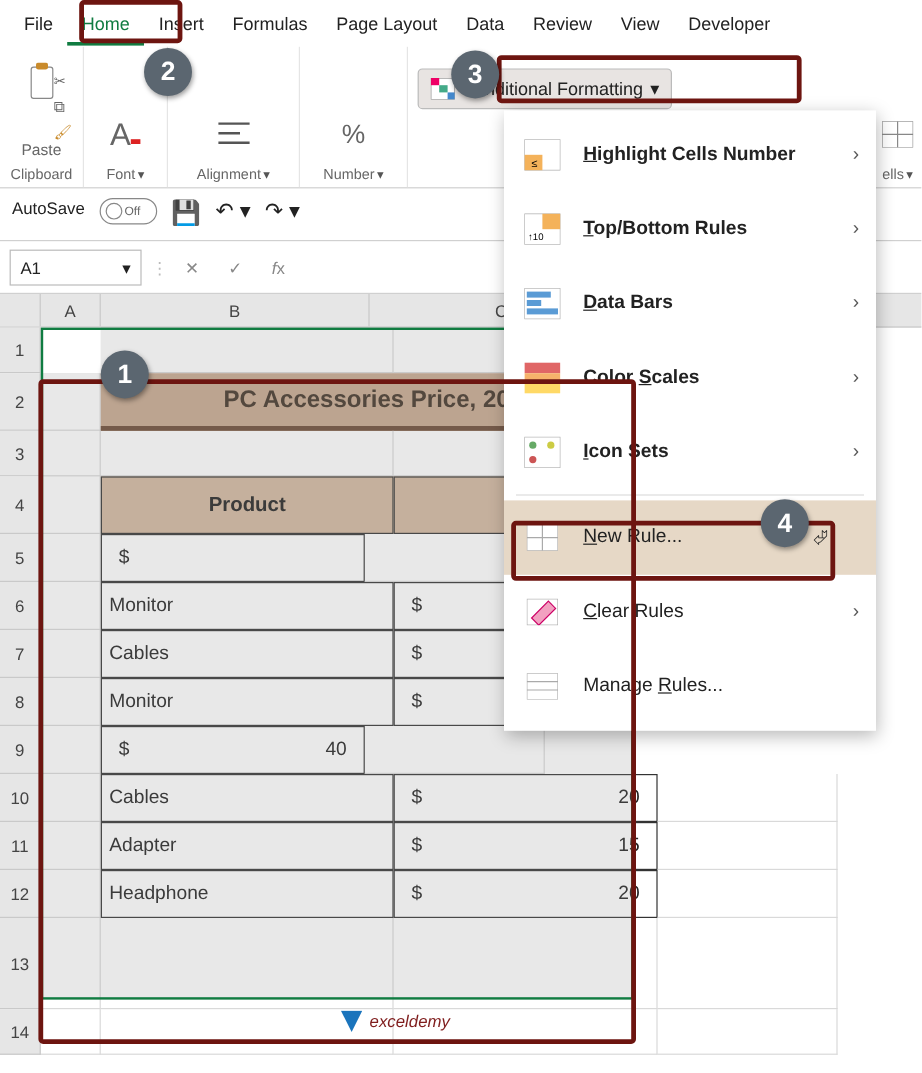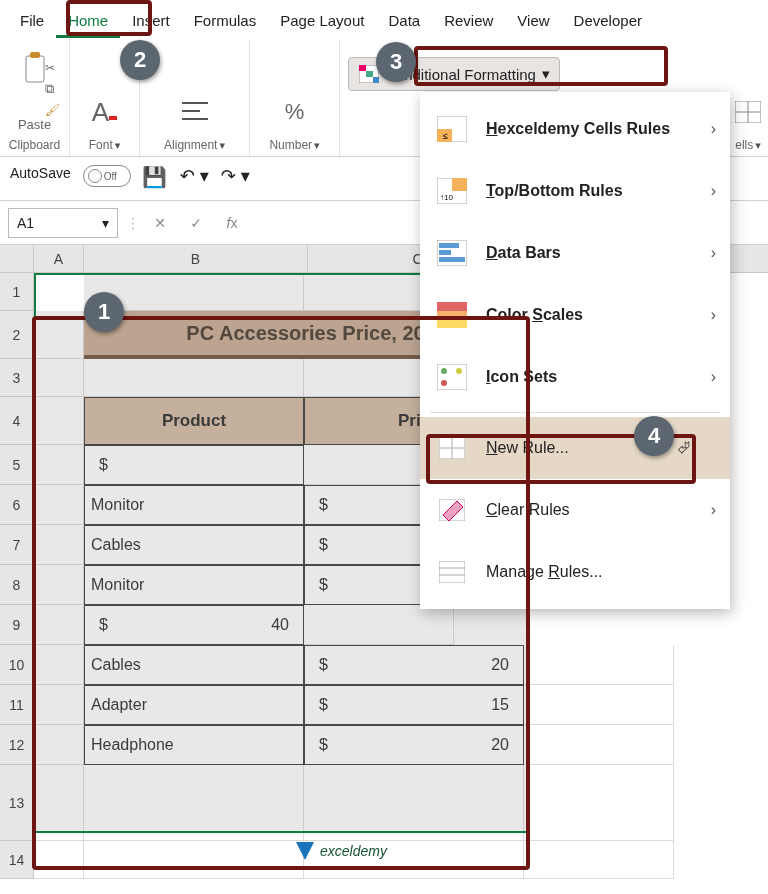--- a/index.html
+++ b/index.html
@@ -34,21 +34,21 @@
   .corner { width: 34px; background:#e6e6e6; border-right: 1px solid #c9c9c9;}
   .colh { border-right: 1px solid #c9c9c9; display:flex; align-items:center; justify-content:center; color:#444;}
   .cA{width:50px;} .cB{width:224px;} .cC{width:220px;} .cE{width:150px;}
 
   
   .grid { position: relative; }
   .row { display:flex; height: 38px; }
   .row.tall { height: 48px; }
   .rh { width: 34px; background:#e6e6e6; border-right:1px solid #c9c9c9; border-bottom:1px solid #c9c9c9; display:flex; align-items:center; justify-content:center; font-size:14px; color:#444;}
   .cell { border-right: 1px solid #d9d9d9; border-bottom: 1px solid #d9d9d9; display:flex; align-items:center; padding: 0 6px; }
-  .A{width:50px;} .B{width:220px;} .C{width:220px;} .E{width:150px;}
+  .A{width:50px;} .B{width:244px;} .C{width:220px;} .E{width:150px;}
 
   
   .selection { position:absolute; left: 34px; top: 0; width: 494px; height: 560px; background: rgba(150,150,150,0.22); pointer-events:none; }
   .activecell { position:absolute; left:34px; top:0; width:50px; height:38px; background:#fff; pointer-events:none; }
   .selborder { position:absolute; left:34px; top:0; width:494px; height:560px; border: 2px solid #107c41; pointer-events:none;}
 
   
   .title-cell { background: #c7a88f; font-size: 20px; font-weight:600; color:#403226; justify-content:center; border-bottom: 4px solid #6b4a35;}
   .thcell { background: #d3b89f; font-weight:700; font-size:17px; justify-content:center; border: 1.5px solid #333;}
   .tdcell { border: 1.5px solid #333; font-size:16px; }
@@ -60,21 +60,21 @@
   .ditem.hover { background: #e6d8c6; }
   .ditem .arrow { position:absolute; right: 14px; color:#555; }
   .ditem .dic { width: 36px; height: 34px; display:flex; align-items:center; justify-content:center;}
   .u { text-decoration: underline; }
   .sep { height: 1px; background: #ddd; margin: 4px 10px; }
 
   
   .circ { position:absolute; width: 40px; height: 40px; border-radius: 50%; background:#5b6670; color:#fff; font-size:22px; font-weight:600; display:flex; align-items:center; justify-content:center; box-shadow: 1px 2px 4px rgba(0,0,0,0.4); z-index:30;}
   .redbox { position:absolute; border: 4px solid #6d1510; border-radius:4px; z-index: 25; pointer-events:none;}
 
-  .watermark { position:absolute; left: 296px; top: 842px; font-size:14px; color:#14532d; font-style:italic; z-index:4; display:flex; align-items:center; gap:6px;}
+  .watermark { position:absolute; left: 284px; top: 842px; font-size:14px; color:#7f1d1d; font-style:italic; z-index:4; display:flex; align-items:center; gap:6px;}
   .wm-ico { width:18px; height:18px; background:#1a74bc; clip-path: polygon(50% 0,100% 100%,0 100%); transform: rotate(180deg);}
 
   svg { display:block; }
   .chev::after { content:"▾"; font-size:11px; color:#555; margin-left:2px;}
 </style>
 </head>
 <body>
 
 <div class="tabs">
   <div class="tab">File</div>
@@ -314,21 +314,21 @@
 
 <div class="dropdown">
   <div class="ditem">
     <span class="dic">
         <svg width="30" height="26">
           <rect x="0" y="0" width="30" height="26" fill="#fff" stroke="#aaa"></rect>
           <rect x="0" y="13" width="15" height="13" fill="#f4b25a"></rect>
           <text x="6" y="23" font-size="9">≤</text>
         </svg>
       </span>
-    <b><span class="u">H</span><span>exceldemy Cells Rules</span></b>
+    <b><span class="u">H</span><span>ighlight Cells Number</span></b>
     <span class="arrow">›</span>
   </div>
   <div class="ditem">
     <span class="dic">
         <svg width="30" height="26">
           <rect x="0" y="0" width="30" height="26" fill="#fff" stroke="#aaa"></rect>
           <rect x="15" y="0" width="15" height="13" fill="#f4b25a"></rect>
           <text x="3" y="22" font-size="8">↑10</text>
         </svg>
       </span>

